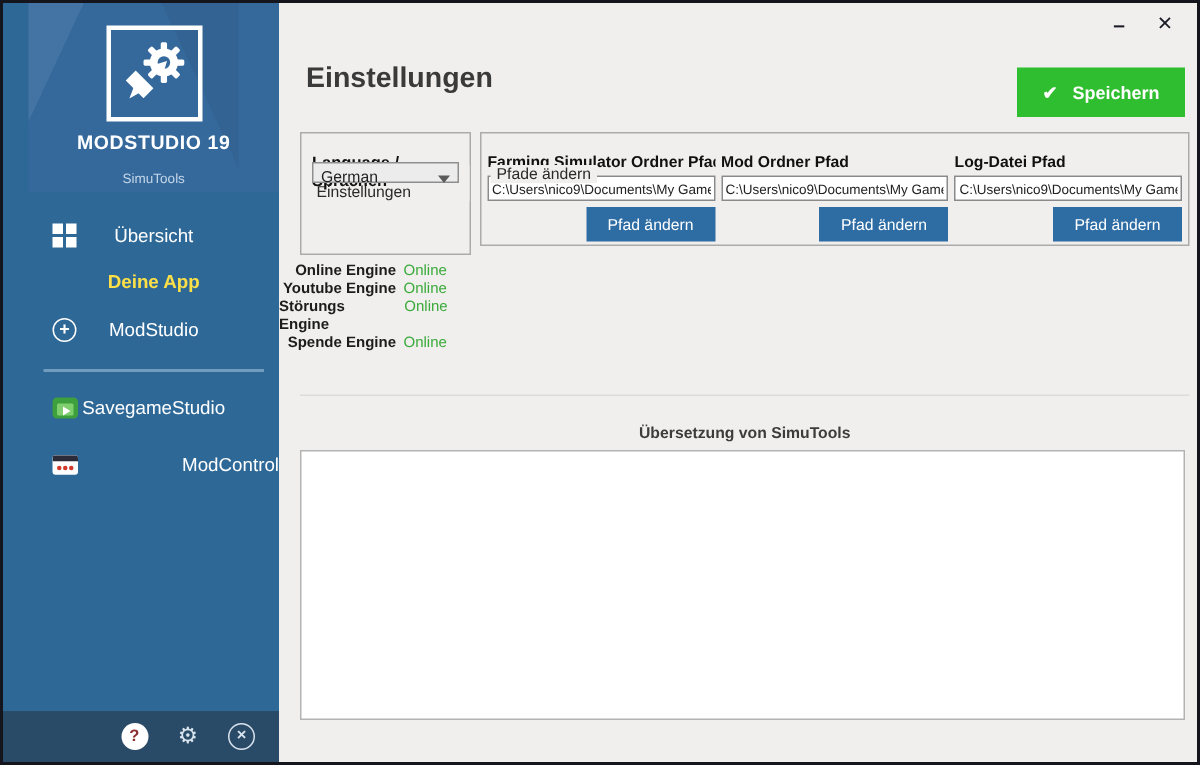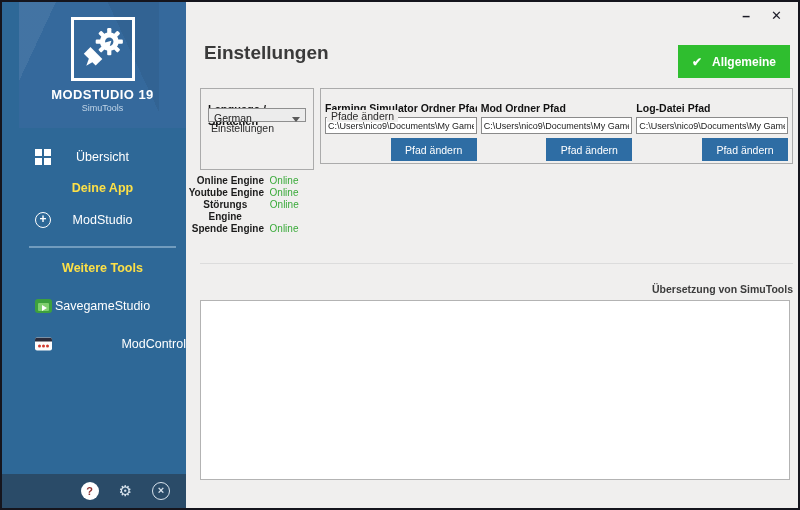--- a/index.html
+++ b/index.html
@@ -12,21 +12,21 @@
   
   .sidebar{position:absolute;left:0;top:0;width:184px;height:100%;background:#2e6897;padding-left:17px;}
   .logo-area{position:relative;height:126px;background:#35699c;overflow:hidden;}
   .logo-area::before{content:'';position:absolute;left:-40px;top:-10px;width:180px;height:160px;
     background:linear-gradient(115deg,rgba(255,255,255,0.07) 0 32%,transparent 32%),
                linear-gradient(245deg,rgba(0,0,0,0.06) 0 22%,transparent 22%);}
   .logo-box{position:relative;width:64px;height:64px;border:3px solid #fff;margin:15px auto 0;
     display:flex;align-items:center;justify-content:center;}
   .logo-title{position:relative;text-align:center;color:#fff;font-weight:bold;font-size:13px;
     letter-spacing:.4px;margin-top:6px;}
-  .logo-sub{position:relative;text-align:center;color:#c3d6e8;font-size:9px;margin-top:1px;}
+  .logo-sub{position:relative;text-align:center;color:#c3d6e8;font-size:9px;margin-top:12px;}
   .nav{margin-top:12px;}
   .nav-item{position:relative;color:#fff;font-size:12.5px;text-align:center;cursor:default;}
   .nav-item .icon{position:absolute;left:16px;top:50%;transform:translateY(-50%);}
   .nav-section{color:#fde047;font-weight:bold;}
   .h-uebersicht{height:34px;line-height:34px;text-align:center;}
   .h-deineapp{height:28px;line-height:28px;}
   .h-modstudio{height:36px;line-height:36px;}
   .h-weitere{height:28px;line-height:28px;margin-top:6px;}
   .h-savegame{height:36px;line-height:36px;margin-top:6px;}
   .h-studiolog{height:44px;line-height:44px;}
@@ -74,26 +74,26 @@
     border-left:4px solid transparent;border-right:4px solid transparent;border-top:5px solid #5a5a5a;}
   .gb-paths{left:134px;top:86px;right:5px;height:76px;}
   .paths-row{display:flex;gap:4px;padding:13px 4px 0 4px;}
   .path-col{flex:1;min-width:0;display:flex;flex-direction:column;}
   .path-label{font-size:10.5px;font-weight:700;color:#111;margin-bottom:3px;white-space:nowrap;overflow:hidden;}
   .path-input{height:17px;border:1px solid #8a8a8a;background:#fff;font-size:9px;color:#222;
     padding:1px 2px;white-space:nowrap;overflow:hidden;width:100%;font-family:"Liberation Sans",sans-serif;}
   .path-btn{margin-top:4px;margin-left:auto;width:86px;height:23px;background:#2e6da4;color:#fff;border:none;
     font-size:10.5px;display:flex;align-items:center;justify-content:center;cursor:pointer;
     font-family:"Liberation Sans",sans-serif;}
-  .engines{position:absolute;left:0;top:173px;width:113px;font-size:10px;line-height:12px;text-align:center;}
+  .engines{position:absolute;left:0;top:173px;width:113px;font-size:10px;line-height:12px;}
   .engine-row{display:flex;justify-content:flex-end;gap:5px;}
   .engine-label{font-weight:700;color:#1c1c1c;}
   .engine-status{color:#3aaa3a;width:30px;}
   .main-divider{position:absolute;left:14px;right:5px;top:261px;height:1px;background:#dcdcdc;}
-  .trans-title{position:absolute;left:14px;right:5px;top:281px;text-align:right;
+  .trans-title{position:absolute;left:14px;right:5px;top:281px;text-align:center;
     font-size:10.5px;font-weight:700;color:#3c3c3c;}
   .trans-box{position:absolute;left:14px;right:8px;top:298px;height:180px;background:#fff;border:1px solid #b3b3b3;}
 </style>
 </head>
 <body>
 
 <div class="window">
 
   <div class="sidebar">
     <div class="logo-area">
@@ -133,23 +133,20 @@
         <span>Übersicht</span>
       </div>
       <div class="nav-item nav-section h-deineapp">
         <span>Deine App</span>
       </div>
       <div class="nav-item h-modstudio">
         <span class="icon plus-circle">+</span>
         <span>ModStudio</span>
       </div>
       <div class="side-divider"></div>
-      <div class="nav-item nav-section h-weitere">
-        <span>Weitere Tools</span>
-      </div>
       <div class="nav-item h-savegame">
         <span class="icon sg-icon"></span>
         <span>SavegameStudio</span>
       </div>
       <div class="nav-item h-modcontrol">
         <span class="icon dots-icon">
             <span></span>
             <span></span>
             <span></span>
           </span>
@@ -165,21 +162,21 @@
   </div>
 
   <div class="main">
     <span class="win-min">–</span>
     <span class="win-close">✕</span>
 
     <div class="page-title">Einstellungen</div>
 
     <div class="save-btn">
       <span class="check">✔</span>
-      <span>Allgemeine</span>
+      <span>Speichern</span>
     </div>
 
     <div class="groupbox gb-general">
       <span class="gb-legend">Allgemeine Einstellungen</span>
       <div class="lang-label">Language / Sprachen</div>
       <div class="select">
         <span>German</span>
         <span class="chev"></span>
       </div>
     </div>

